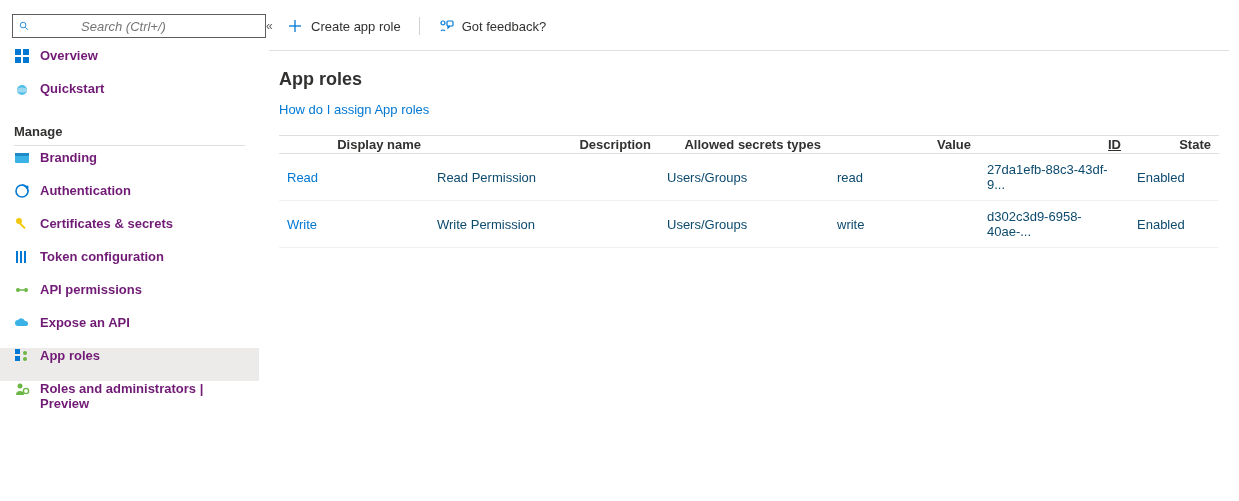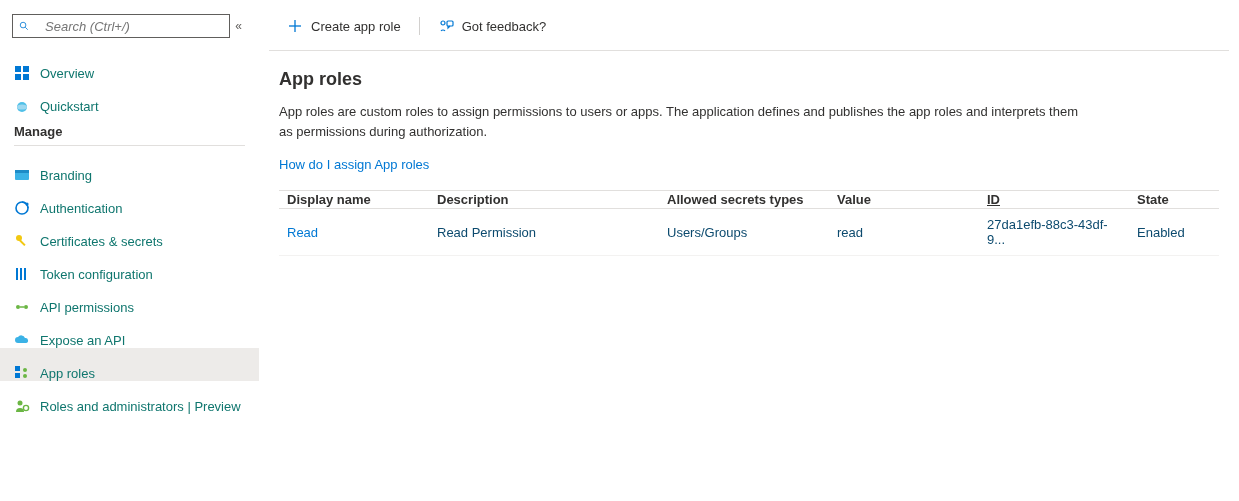--- a/index.html
+++ b/index.html
@@ -1,40 +1,40 @@
 <!DOCTYPE html>
 <html><head>
 <meta charset="utf-8">
 <style>
   * { box-sizing: border-box; margin: 0; padding: 0; }
   body { font-family: "Segoe UI", -apple-system, sans-serif; font-size: 13px; color: #323130; background: #fff; }
   .layout { display: flex; width: 1239px; height: 501px; }
   .sidebar { width: 259px; flex-shrink: 0; padding-top: 14px; }
   .search-row { display: flex; align-items: center; padding: 0 12px; margin-bottom: 10px; }
   .search-box { flex: 1; height: 24px; border: 1px solid #605e5c; display: flex; align-items: center; padding: 0 6px; }
-  .search-box input { border: none; outline: none; font-size: 13px; flex: 1; color: #605e5c; font-style: italic; background: transparent; }
+  .search-box input { border: none; outline: none; font-size: 13px; flex: 1; color: #605e5c; font-style: italic; background: transparent; margin-left: 36px; }
   .search-icon-svg { width: 14px; height: 14px; margin-right: 6px; }
   .collapse-btn { width: 22px; text-align: center; color: #605e5c; cursor: pointer; font-size: 12px; }
-  .nav-item { display: flex; align-items: flex-end; height: 33px; padding: 0 14px; cursor: pointer; color: #0f766e; }
+  .nav-item { display: flex; align-items: flex-start; height: 33px; padding: 0 14px; cursor: pointer; color: #701a75; font-weight: bold; }
   .nav-item.active { background: #edebe9; }
   .nav-icon { width: 16px; height: 16px; margin-right: 10px; display: flex; align-items: center; justify-content: center; flex-shrink: 0; }
   .nav-label {}
   .section-heading { font-weight: 600; padding: 10px 14px 6px; color: #323130; }
   .section-rule { border-bottom: 1px solid #e1dfdd; margin: 0 14px 4px; }
   .main { flex: 1; padding-top: 14px; }
   .toolbar { display: flex; align-items: center; padding: 0 10px 12px; border-bottom: 1px solid #e1dfdd; margin: 0 10px; }
   .tb-btn { display: flex; align-items: center; height: 24px; padding: 0 8px; cursor: pointer; color: #323130; }
   .tb-icon { width: 16px; height: 16px; margin-right: 8px; display: flex; align-items: center; justify-content: center; }
   .tb-sep { width: 1px; height: 18px; background: #d2d0ce; margin: 0 10px; }
   .content { padding: 18px 10px 0 10px; margin: 0 10px; }
   h2.page-title { font-size: 18px; font-weight: 600; margin-bottom: 12px; }
   .desc { color: #323130; line-height: 1.5; margin-bottom: 16px; max-width: 800px; }
   .link { color: #0078d4; cursor: pointer; }
   .table { width: 100%; border-collapse: collapse; margin-top: 18px; }
-  .table th { text-align: left; font-weight: 600; font-size: 13px; padding: 1px 8px; border-bottom: 1px solid #e1dfdd; border-top: 1px solid #e1dfdd; color: #323130; }
+  .table th { text-align: right; font-weight: 600; font-size: 13px; padding: 1px 8px; border-bottom: 1px solid #e1dfdd; border-top: 1px solid #e1dfdd; color: #323130; }
   .table td { font-size: 13px; padding: 8px 8px; border-bottom: 1px solid #f3f2f1; color: #0c4a6e; }
   .table td.linkcell { color: #0078d4; cursor: pointer; }
   .col-name { width: 150px; }
   .col-desc { width: 230px; }
   .col-types { width: 170px; }
   .col-value { width: 150px; }
   .col-id { width: 150px; text-decoration: underline; }
   .col-state { width: 90px; }
 </style>
 </head>
@@ -180,21 +180,20 @@
               <rect x="9" y="3" width="6" height="5" rx="1" fill="none" stroke="#0078d4" stroke-width="1.2"></rect>
               <path d="M10 8 l0 2 l2 -2" fill="none" stroke="#0078d4" stroke-width="1.2"></path>
             </svg>
         </span>
         <span>Got feedback?</span>
       </div>
     </div>
 
     <div class="content">
       <h2 class="page-title">App roles</h2>
-      <p class="desc">App roles are custom roles to assign permissions to users or apps. The application defines and publishes the app roles and interprets them as permissions during authorization.</p>
       <a class="link">How do I assign App roles</a>
 
       <table class="table">
         <thead>
           <tr>
             <th class="col-name">Display name</th>
             <th class="col-desc">Description</th>
             <th class="col-types">Allowed secrets types</th>
             <th class="col-value">Value</th>
             <th class="col-id">ID</th>
@@ -203,17 +202,25 @@
         </thead>
         <tbody>
           <tr>
             <td class="linkcell">Read</td>
             <td>Read Permission</td>
             <td>Users/Groups</td>
             <td>read</td>
             <td>27da1efb-88c3-43df-9...</td>
             <td>Enabled</td>
           </tr>
+          <tr>
+            <td class="linkcell">Write</td>
+            <td>Write Permission</td>
+            <td>Users/Groups</td>
+            <td>write</td>
+            <td>d302c3d9-6958-40ae-...</td>
+            <td>Enabled</td>
+          </tr>
         </tbody>
       </table>
     </div>
   </main>
 </div>
 
 </body></html>

